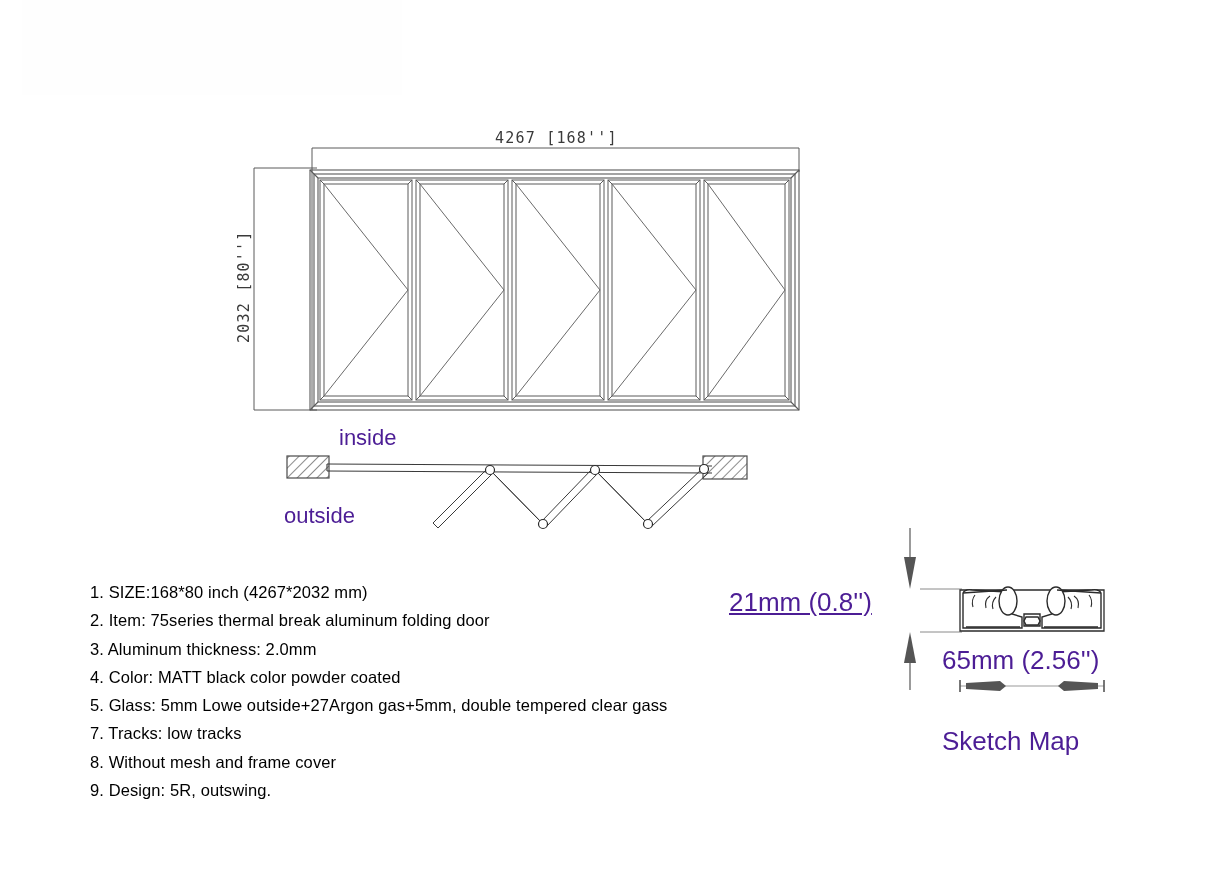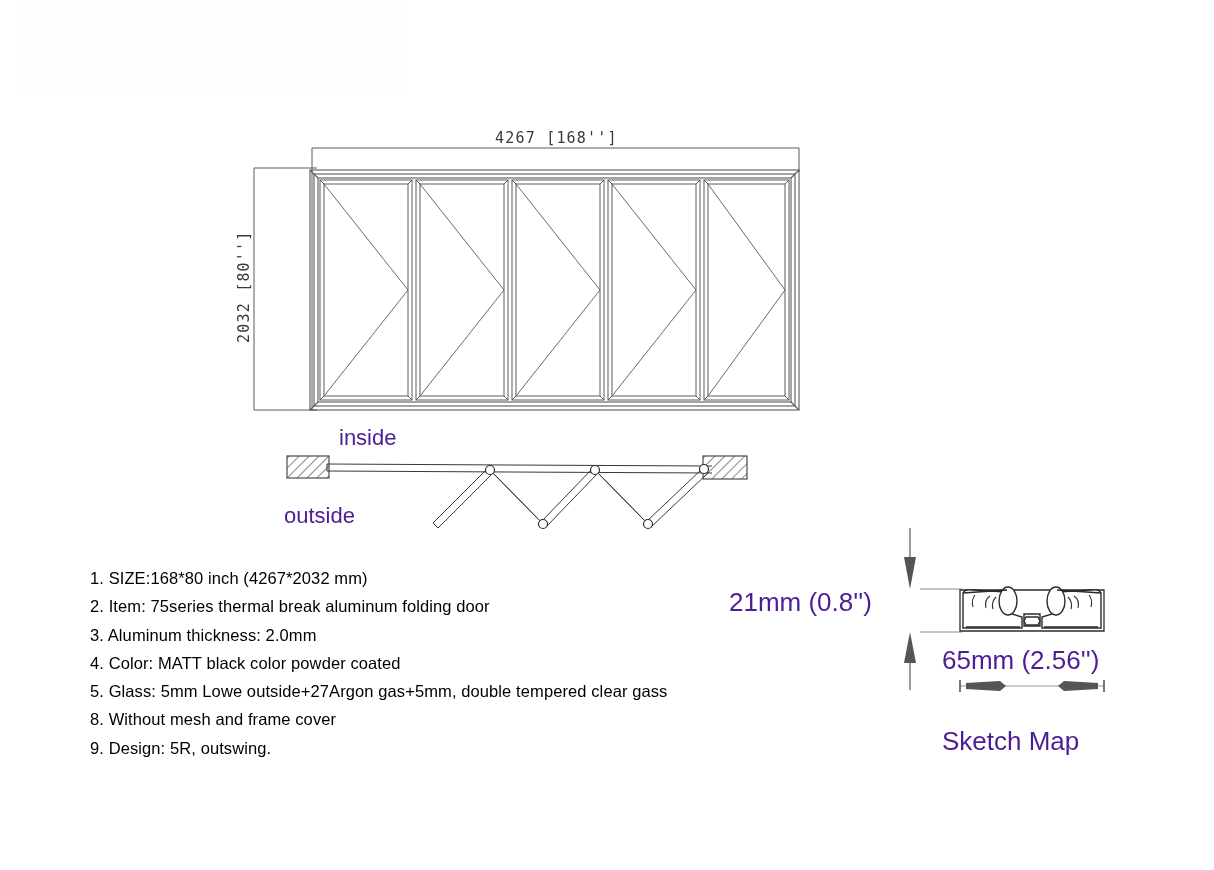--- a/index.html
+++ b/index.html
@@ -18,36 +18,36 @@
 
   svg.layer {
     position: absolute; top: 0; left: 0;
     width: 1214px; height: 870px;
     overflow: visible;
   }
 
   
   #spec-list {
     position: absolute;
-    left: 68px; top: 564px;
+    left: 68px; top: 578px;
     width: 720px;
   }
   .spec-line {
     font-size: 16.5px;
     line-height: 28.3px;
     color: #000;
     white-space: nowrap;
     letter-spacing: 0.1px;
   }
 
   
   .lbl { position: absolute; white-space: nowrap; color:#4c1d95; }
   #label-inside  { left: 317px; top: 425px; font-size: 22px; }
   #label-outside { left: 262px; top: 503px; font-size: 22px; }
-  #label-21mm    { left: 707px; top: 587px; font-size: 26px; }
+  #label-21mm    { left: 707px; top: 587px; font-size: 26px; text-decoration: underline; }
   #label-65mm    { left: 920px; top: 645px; font-size: 26px; }
   #label-sketch  { left: 920px; top: 726px; font-size: 26px; }
 
   
   .dimtext {
     position: absolute;
     font-family: "DejaVu Sans Mono", "Liberation Mono", monospace;
     font-size: 15px;
     color: #3a3a3a;
     white-space: nowrap;
@@ -261,17 +261,18 @@
   <div class="lbl" id="label-21mm">21mm (0.8'')</div>
   <div class="lbl" id="label-65mm">65mm (2.56'')</div>
   <div class="lbl" id="label-sketch">Sketch Map</div>
 
   <div id="spec-list">
     <div class="spec-line">1. SIZE:168*80 inch (4267*2032 mm)</div>
     <div class="spec-line">2. Item: 75series thermal break aluminum folding door</div>
     <div class="spec-line">3. Aluminum thickness: 2.0mm</div>
     <div class="spec-line">4. Color: MATT black color powder coated</div>
     <div class="spec-line">5. Glass: 5mm Lowe outside+27Argon gas+5mm, double tempered clear gass</div>
+    <div class="spec-line">7. Tracks: low tracks</div>
     <div class="spec-line">8. Without mesh and frame cover</div>
     <div class="spec-line">9. Design: 5R, outswing.</div>
   </div>
 
 </div>
 
 </body></html>

